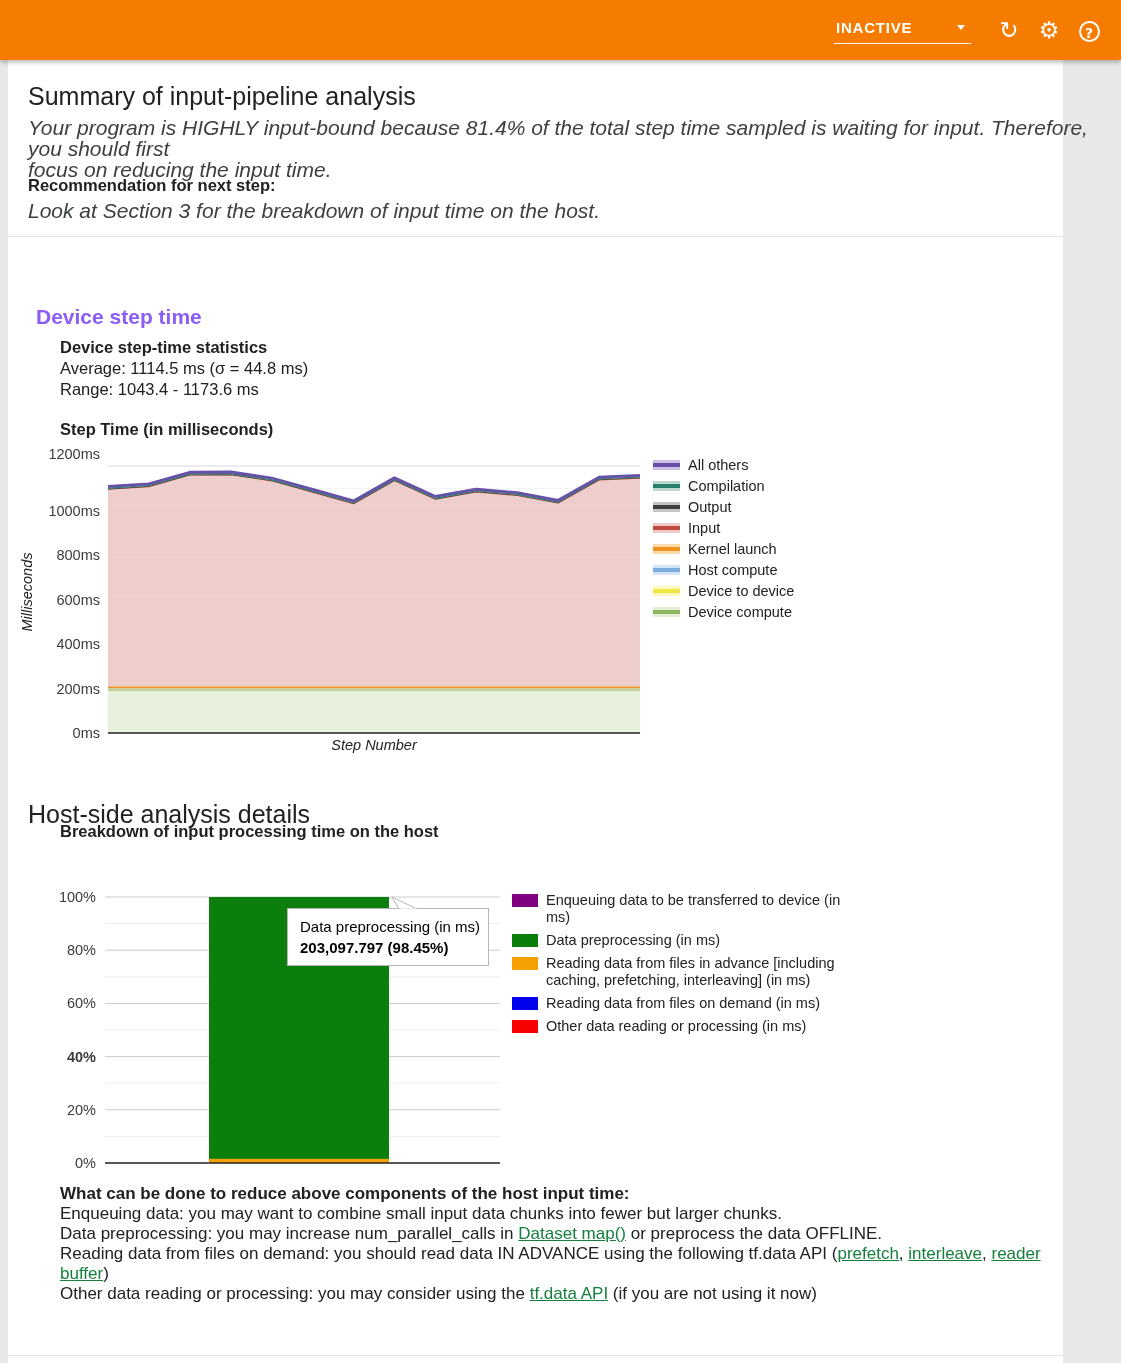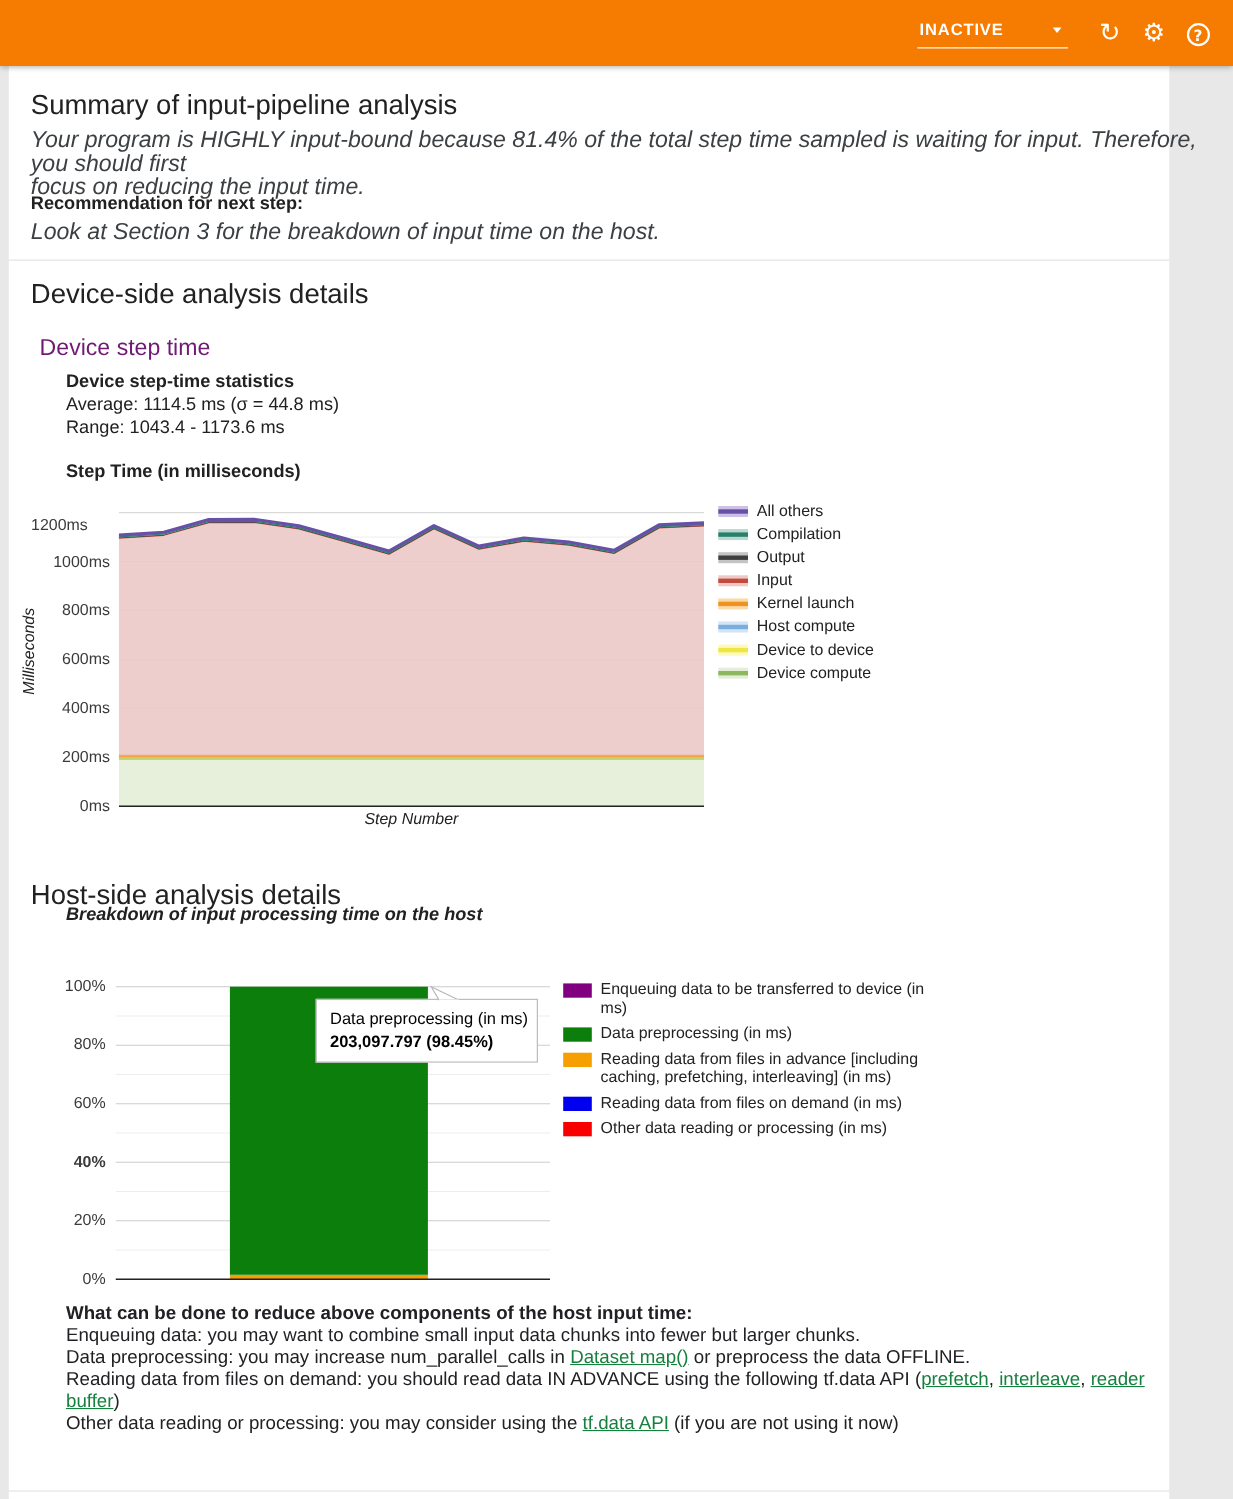--- a/index.html
+++ b/index.html
@@ -15,21 +15,21 @@
   .caret { width:0; height:0; border-left:4.5px solid transparent; border-right:4.5px solid transparent; border-top:5.5px solid #fff; margin-right:4px; }
   .icon-btn { background:none; border:none; color:#fff; font-size:23px; line-height:24px; width:40px; height:40px; cursor:pointer;
               font-family:"DejaVu Sans",sans-serif; padding:0; }
   .help-circle { display:inline-block; width:21px; height:21px; border:2px solid #fff; border-radius:50%;
                  color:#fff; font-size:14px; font-weight:bold; line-height:20px; text-align:center; }
 
   
   .card { position:absolute; left:8px; top:60px; width:1055px; height:1303px; background:#fff; }
   .abs { position:absolute; }
   .h1 { font-size:25px; font-weight:400; color:#212121; white-space:nowrap; }
-  .h3 { font-size:21px; font-weight:400; color:#701a75; white-space:nowrap; }
+  .h3 { font-size:21px; font-weight:700; color:#8b5cf6; white-space:nowrap; }
   .italic { font-style:italic; font-size:21px; color:#3c4043; line-height:21px; }
   .bold16 { font-weight:bold; font-size:16.5px; color:#212121; white-space:nowrap; }
   .stat { font-size:16.5px; color:#212121; white-space:nowrap; }
   .divider { left:0; right:0; height:0; border-top:1px solid #e2e2e2; }
 
   
   .chart-wrap { left:0; }
   .ytick { position:absolute; width:92px; text-align:right; font-size:14.5px; color:#3b3b3b; height:16px; line-height:16px; }
   .axis-title { position:absolute; font-style:italic; font-size:14.5px; color:#222; text-align:center; }
   .legend { position:absolute; }
@@ -79,36 +79,35 @@
     <div class="abs h1" style="left:20px; top:22px;">Summary of input-pipeline analysis</div>
     <div class="abs italic" style="left:20px; top:57px; width:1075px;">
       <span>Your program is HIGHLY input-bound because 81.4% of the total step time sampled is waiting for input. Therefore, you should first</span><br>
       <span>focus on reducing the input time.</span>
     </div>
     <div class="abs bold16" style="left:20px; top:116px;">Recommendation for next step:</div>
     <div class="abs italic" style="left:20px; top:140px;">Look at Section 3 for the breakdown of input time on the host.</div>
 
     <div class="abs divider" style="top:176px;"></div>
 
-    <div class="abs h1" style="left:20px; top:193px;">Device-side analysis details</div>
     <div class="abs h3" style="left:28px; top:245px;">Device step time</div>
     <div class="abs bold16" style="left:52px; top:278px;">Device step-time statistics</div>
     <div class="abs stat" style="left:52px; top:299px;">Average: 1114.5 ms (σ = 44.8 ms)</div>
     <div class="abs stat" style="left:52px; top:320px;">Range: 1043.4 - 1173.6 ms</div>
     <div class="abs bold16" style="left:52px; top:360px;">Step Time (in milliseconds)</div>
 
     <div class="abs chart-wrap" style="top:382px; width:1105px; height:314px;">
       <div id="dev-yticks">
           <div class="ytick" style="top: 283px; left: 0px; text-align: right;">0ms</div>
           <div class="ytick" style="top: 238.5px; left: 0px;">200ms</div>
           <div class="ytick" style="top: 194px; left: 0px;">400ms</div>
           <div class="ytick" style="top: 149.5px; left: 0px;">600ms</div>
           <div class="ytick" style="top: 105px; left: 0px;">800ms</div>
           <div class="ytick" style="top: 60.5px; left: 0px;">1000ms</div>
-          <div class="ytick" style="top: 28px; left: 0px; text-align: center;">1200ms</div>
+          <div class="ytick" style="top: 4px; left: 0px;">1200ms</div>
         </div>
       <div class="axis-title" style="left:-46px; top:142px; width:130px; transform:rotate(-90deg);">Milliseconds</div>
       <svg id="dev-svg" style="position:absolute; left:100px; top:0;" width="532" height="300">
           <line x1="0" y1="268.75" x2="532" y2="268.75" stroke="#f1f1f1" stroke-width="1"></line>
           <line x1="0" y1="246.5" x2="532" y2="246.5" stroke="#d9d9d9" stroke-width="1"></line>
           <line x1="0" y1="224.25" x2="532" y2="224.25" stroke="#f1f1f1" stroke-width="1"></line>
           <line x1="0" y1="202" x2="532" y2="202" stroke="#d9d9d9" stroke-width="1"></line>
           <line x1="0" y1="179.75" x2="532" y2="179.75" stroke="#f1f1f1" stroke-width="1"></line>
           <line x1="0" y1="157.5" x2="532" y2="157.5" stroke="#d9d9d9" stroke-width="1"></line>
           <line x1="0" y1="135.25" x2="532" y2="135.25" stroke="#f1f1f1" stroke-width="1"></line>
@@ -182,21 +181,21 @@
           <div class="lg-row">
             <div class="lg-swatch-line" style="background: rgb(228, 238, 214);">
               <div class="ln" style="background: rgb(141, 182, 97);"></div>
             </div>
             <div class="lg-text">Device compute</div>
           </div>
         </div>
     </div>
 
     <div class="abs h1" style="left:20px; top:740px;">Host-side analysis details</div>
-    <div class="abs bold16" style="left:52px; top:762px;font-style:italic;">Breakdown of input processing time on the host</div>
+    <div class="abs bold16" style="left:52px; top:762px;">Breakdown of input processing time on the host</div>
 
     <div class="abs chart-wrap" style="top:828px; width:1105px; height:300px;">
       <div id="host-yticks">
           <div class="ytick" style="top: 267px; left: 0px; width: 88px;">0%</div>
           <div class="ytick" style="top: 213.8px; left: 0px; width: 88px;">20%</div>
           <div class="ytick" style="top: 160.6px; left: 0px; width: 88px; font-weight: bold;">40%</div>
           <div class="ytick" style="top: 107.4px; left: 0px; width: 88px;">60%</div>
           <div class="ytick" style="top: 54.2px; left: 0px; width: 88px;">80%</div>
           <div class="ytick" style="top: 1px; left: 0px; width: 88px;">100%</div>
         </div>

